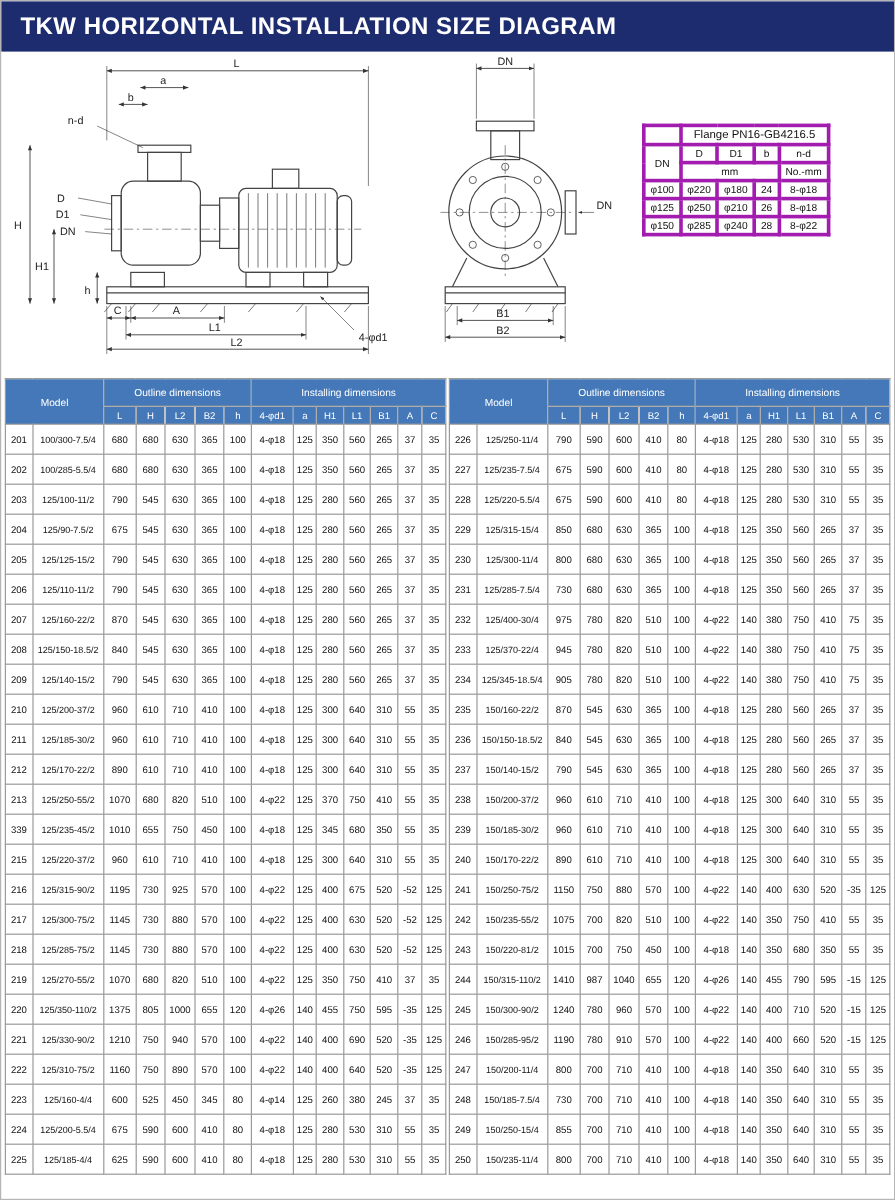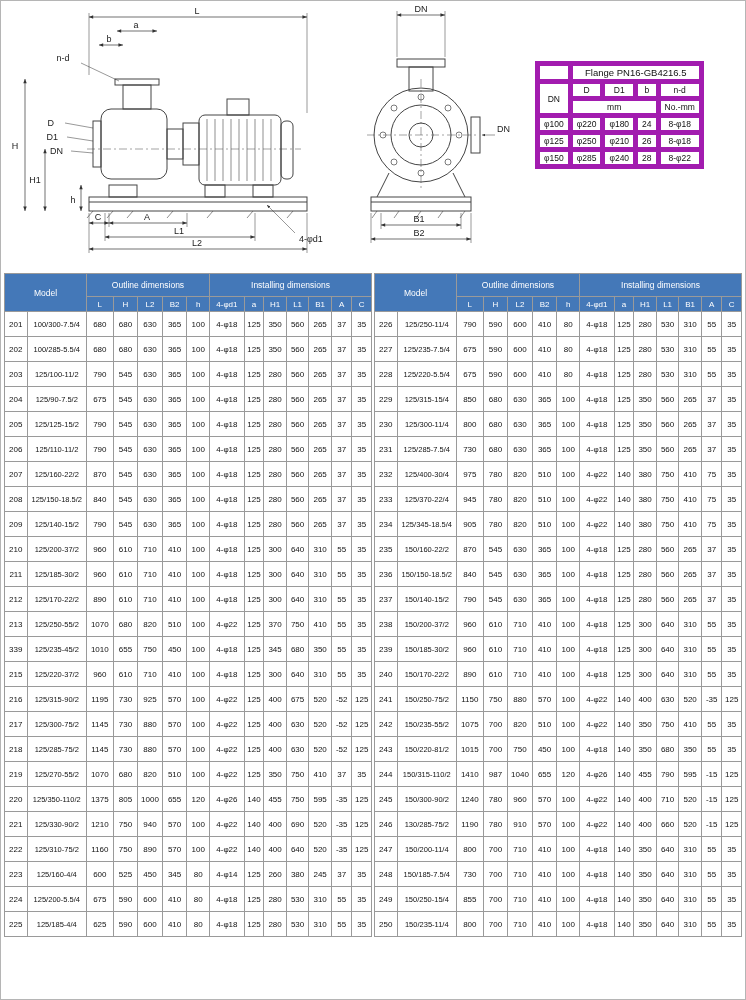--- a/index.html
+++ b/index.html
@@ -18,21 +18,21 @@
     height: 42px; background: var(--title-bg); color: #fff;
     display: flex; align-items: center; padding: 0 16px;
     font-size: 20px; font-weight: bold; letter-spacing: 0.4px;
   }
   .top-section { position: relative; height: 252px; }
   svg.diagram { position: absolute; left: 0; top: 0; }
   svg text { font-family: "Liberation Sans", sans-serif; font-size: 9px; fill: #222; stroke: none; }
   .flange-wrap { position: absolute; left: 534px; top: 60px; }
   table.flange { border-collapse: collapse; font-size: 8.5px; color: #111; background: #fff; }
   table.flange th, table.flange td {
-    border: 5px solid #a21caf; padding: 1px 4px; text-align: center;
+    border: 3px solid #a21caf; padding: 1px 4px; text-align: center;
     font-weight: normal; height: 14px; white-space: nowrap;
   }
   table.flange thead tr:first-child th { font-size: 9.5px; }
   .tables-wrap { display: flex; gap: 2px; padding: 2px 3px 0 3px; }
   table.dims {
     border-collapse: collapse; table-layout: fixed; width: 369px;
     font-size: 8px; color: #111; margin-top: 18px;
   }
   table.dims th, table.dims td {
     border: 1px solid var(--border); text-align: center; padding: 0;
@@ -42,20 +42,21 @@
   table.dims thead tr.group-row th { height: 23px; font-size: 8.5px; }
   table.dims thead tr.cols-row th { height: 15px; font-size: 8px; }
   table.dims td { height: 25px; background: #fff; }
   table.dims td.model { font-size: 7.5px; }
 </style>
 </head>
 <body>
 
 <div class="page">
 
+  <div class="titlebar">TKW  HORIZONTAL INSTALLATION SIZE DIAGRAM</div>
 
   <div class="top-section">
     <svg class="diagram" width="530" height="252" viewBox="0 0 530 252">
       <defs>
         <marker id="ae" markerWidth="7" markerHeight="6" refX="6.5" refY="3" orient="auto">
           <path d="M0,0.5 L6.5,3 L0,5.5 z" fill="#333"></path>
         </marker>
         <marker id="as" markerWidth="7" markerHeight="6" refX="0.5" refY="3" orient="auto">
           <path d="M6.5,0.5 L0.5,3 L6.5,5.5 z" fill="#333"></path>
         </marker>
@@ -1016,21 +1017,21 @@
             <td>4-φ22</td>
             <td>140</td>
             <td>400</td>
             <td>710</td>
             <td>520</td>
             <td>-15</td>
             <td>125</td>
           </tr>
           <tr>
             <td>246</td>
-            <td class="model">130/285-75/2</td>
+            <td class="model">150/285-95/2</td>
             <td>1190</td>
             <td>780</td>
             <td>910</td>
             <td>570</td>
             <td>100</td>
             <td>4-φ22</td>
             <td>140</td>
             <td>400</td>
             <td>660</td>
             <td>520</td>

